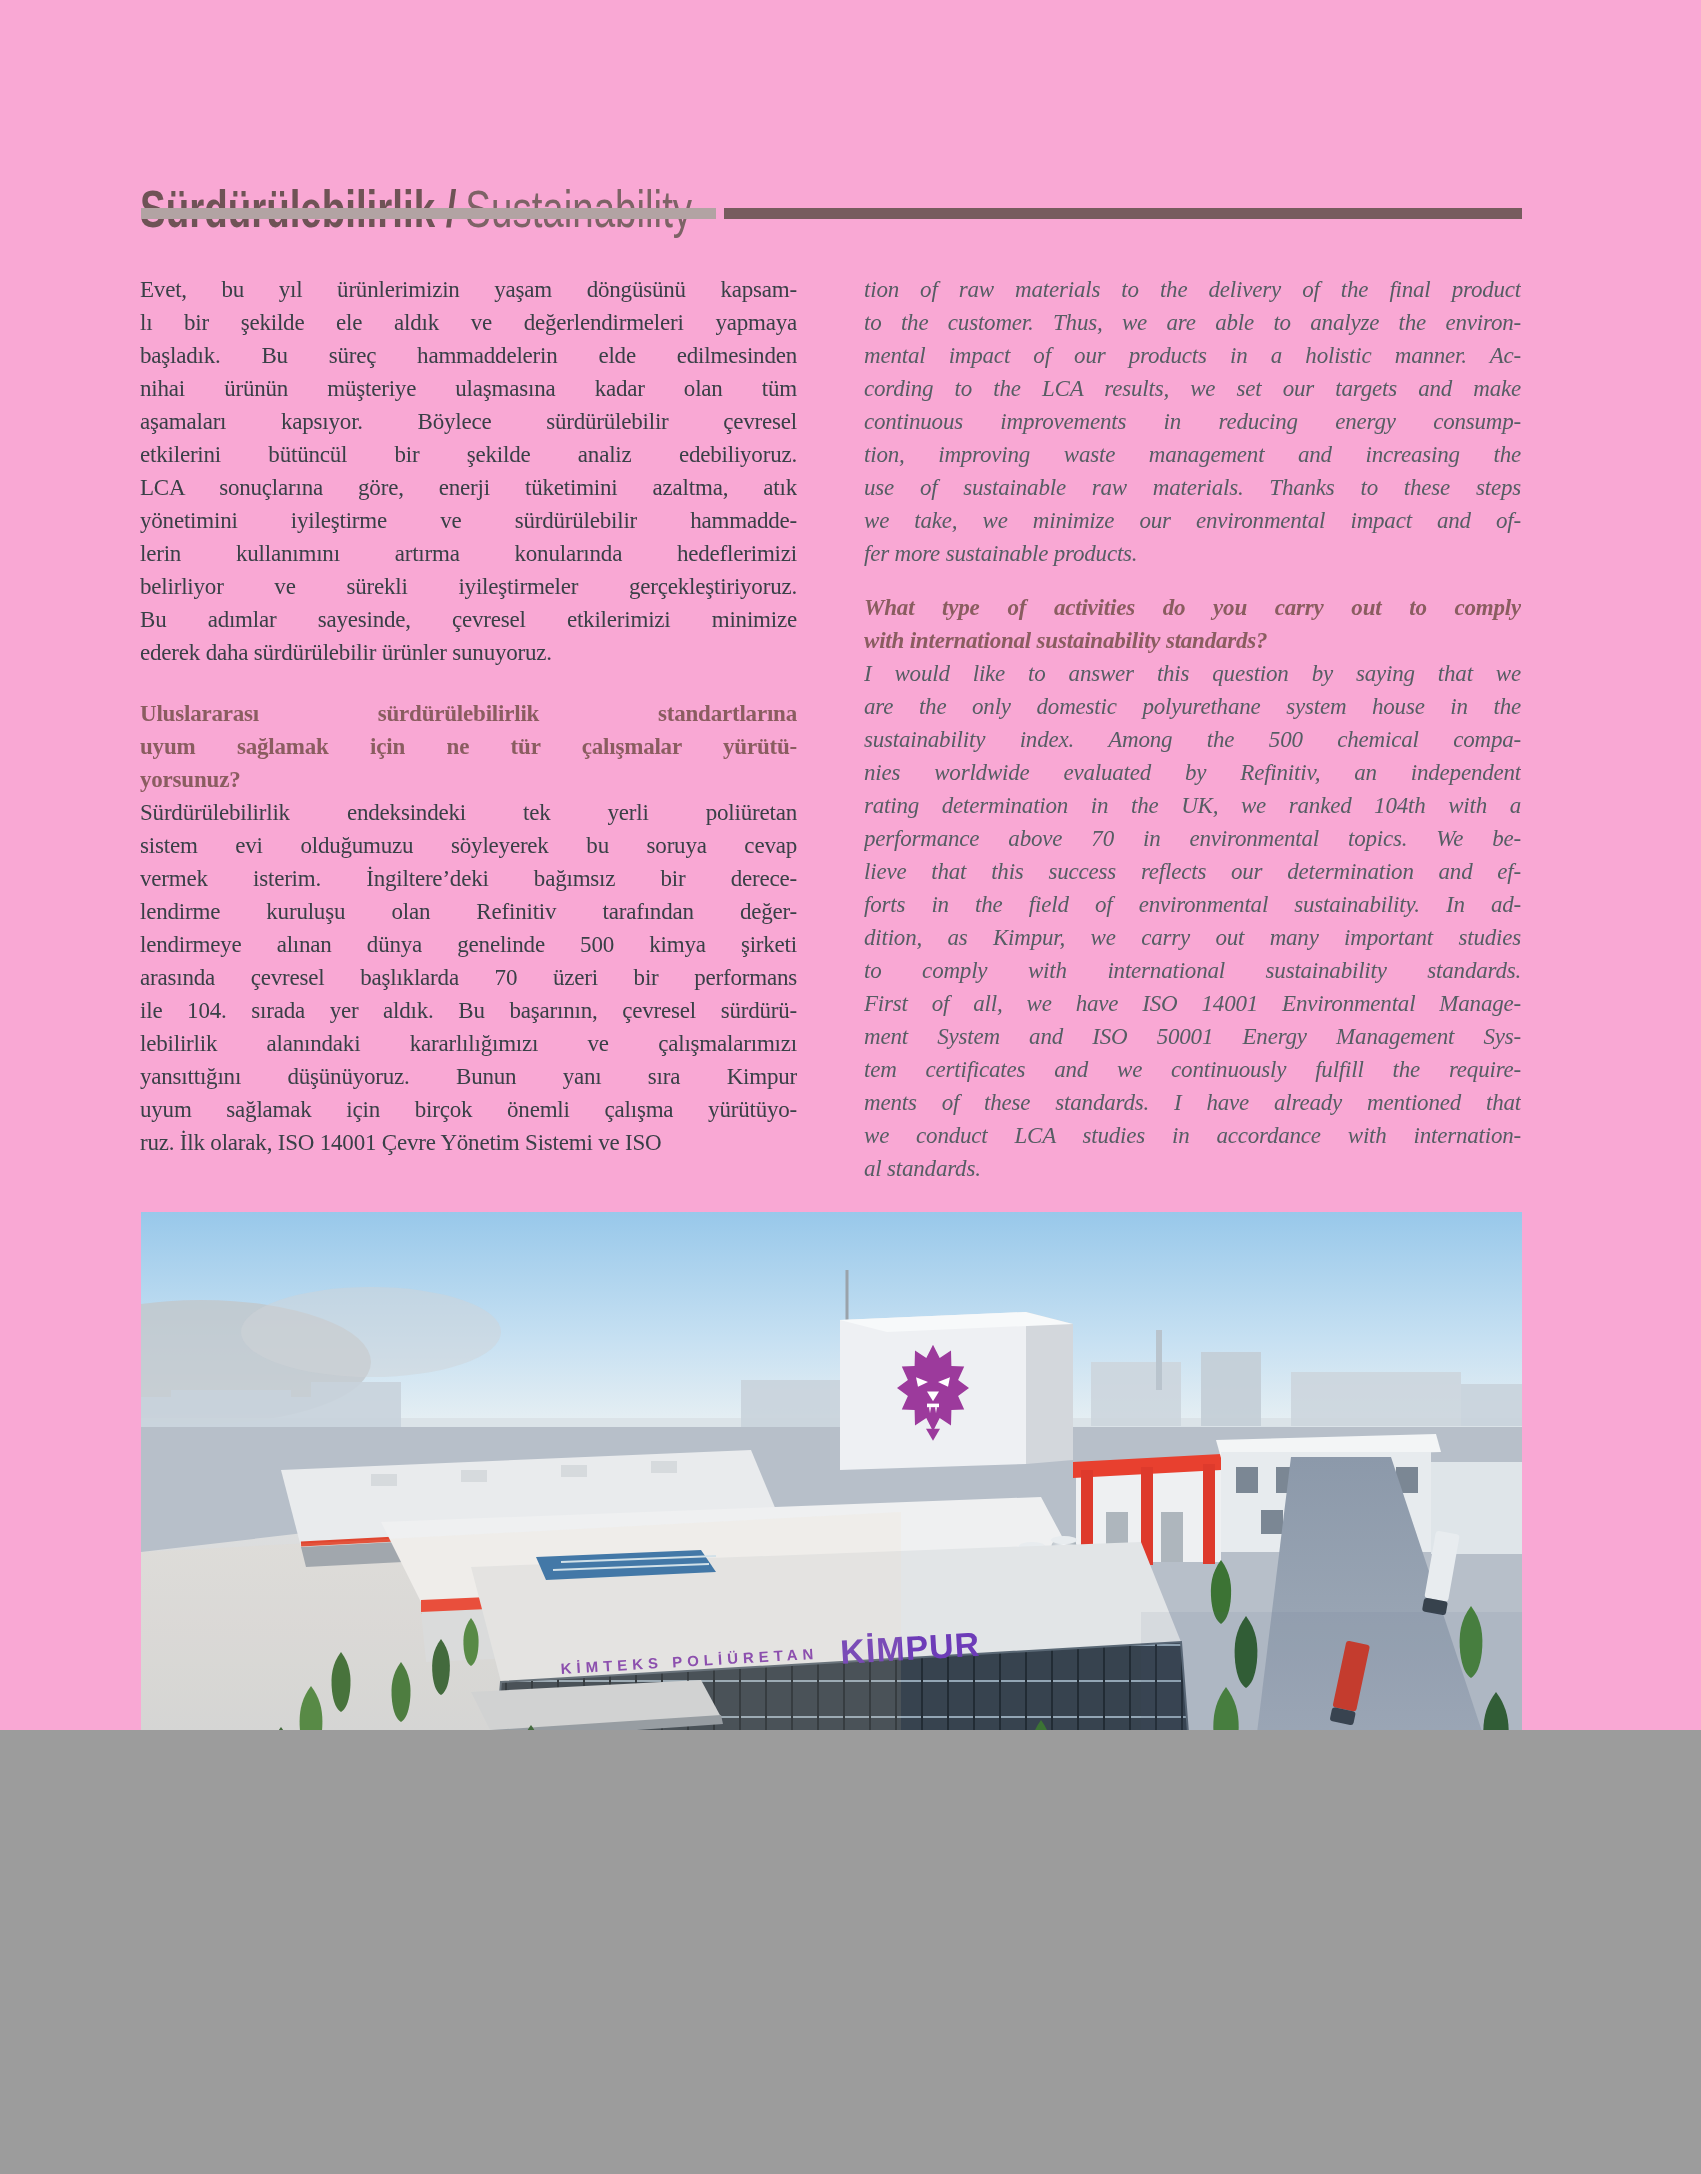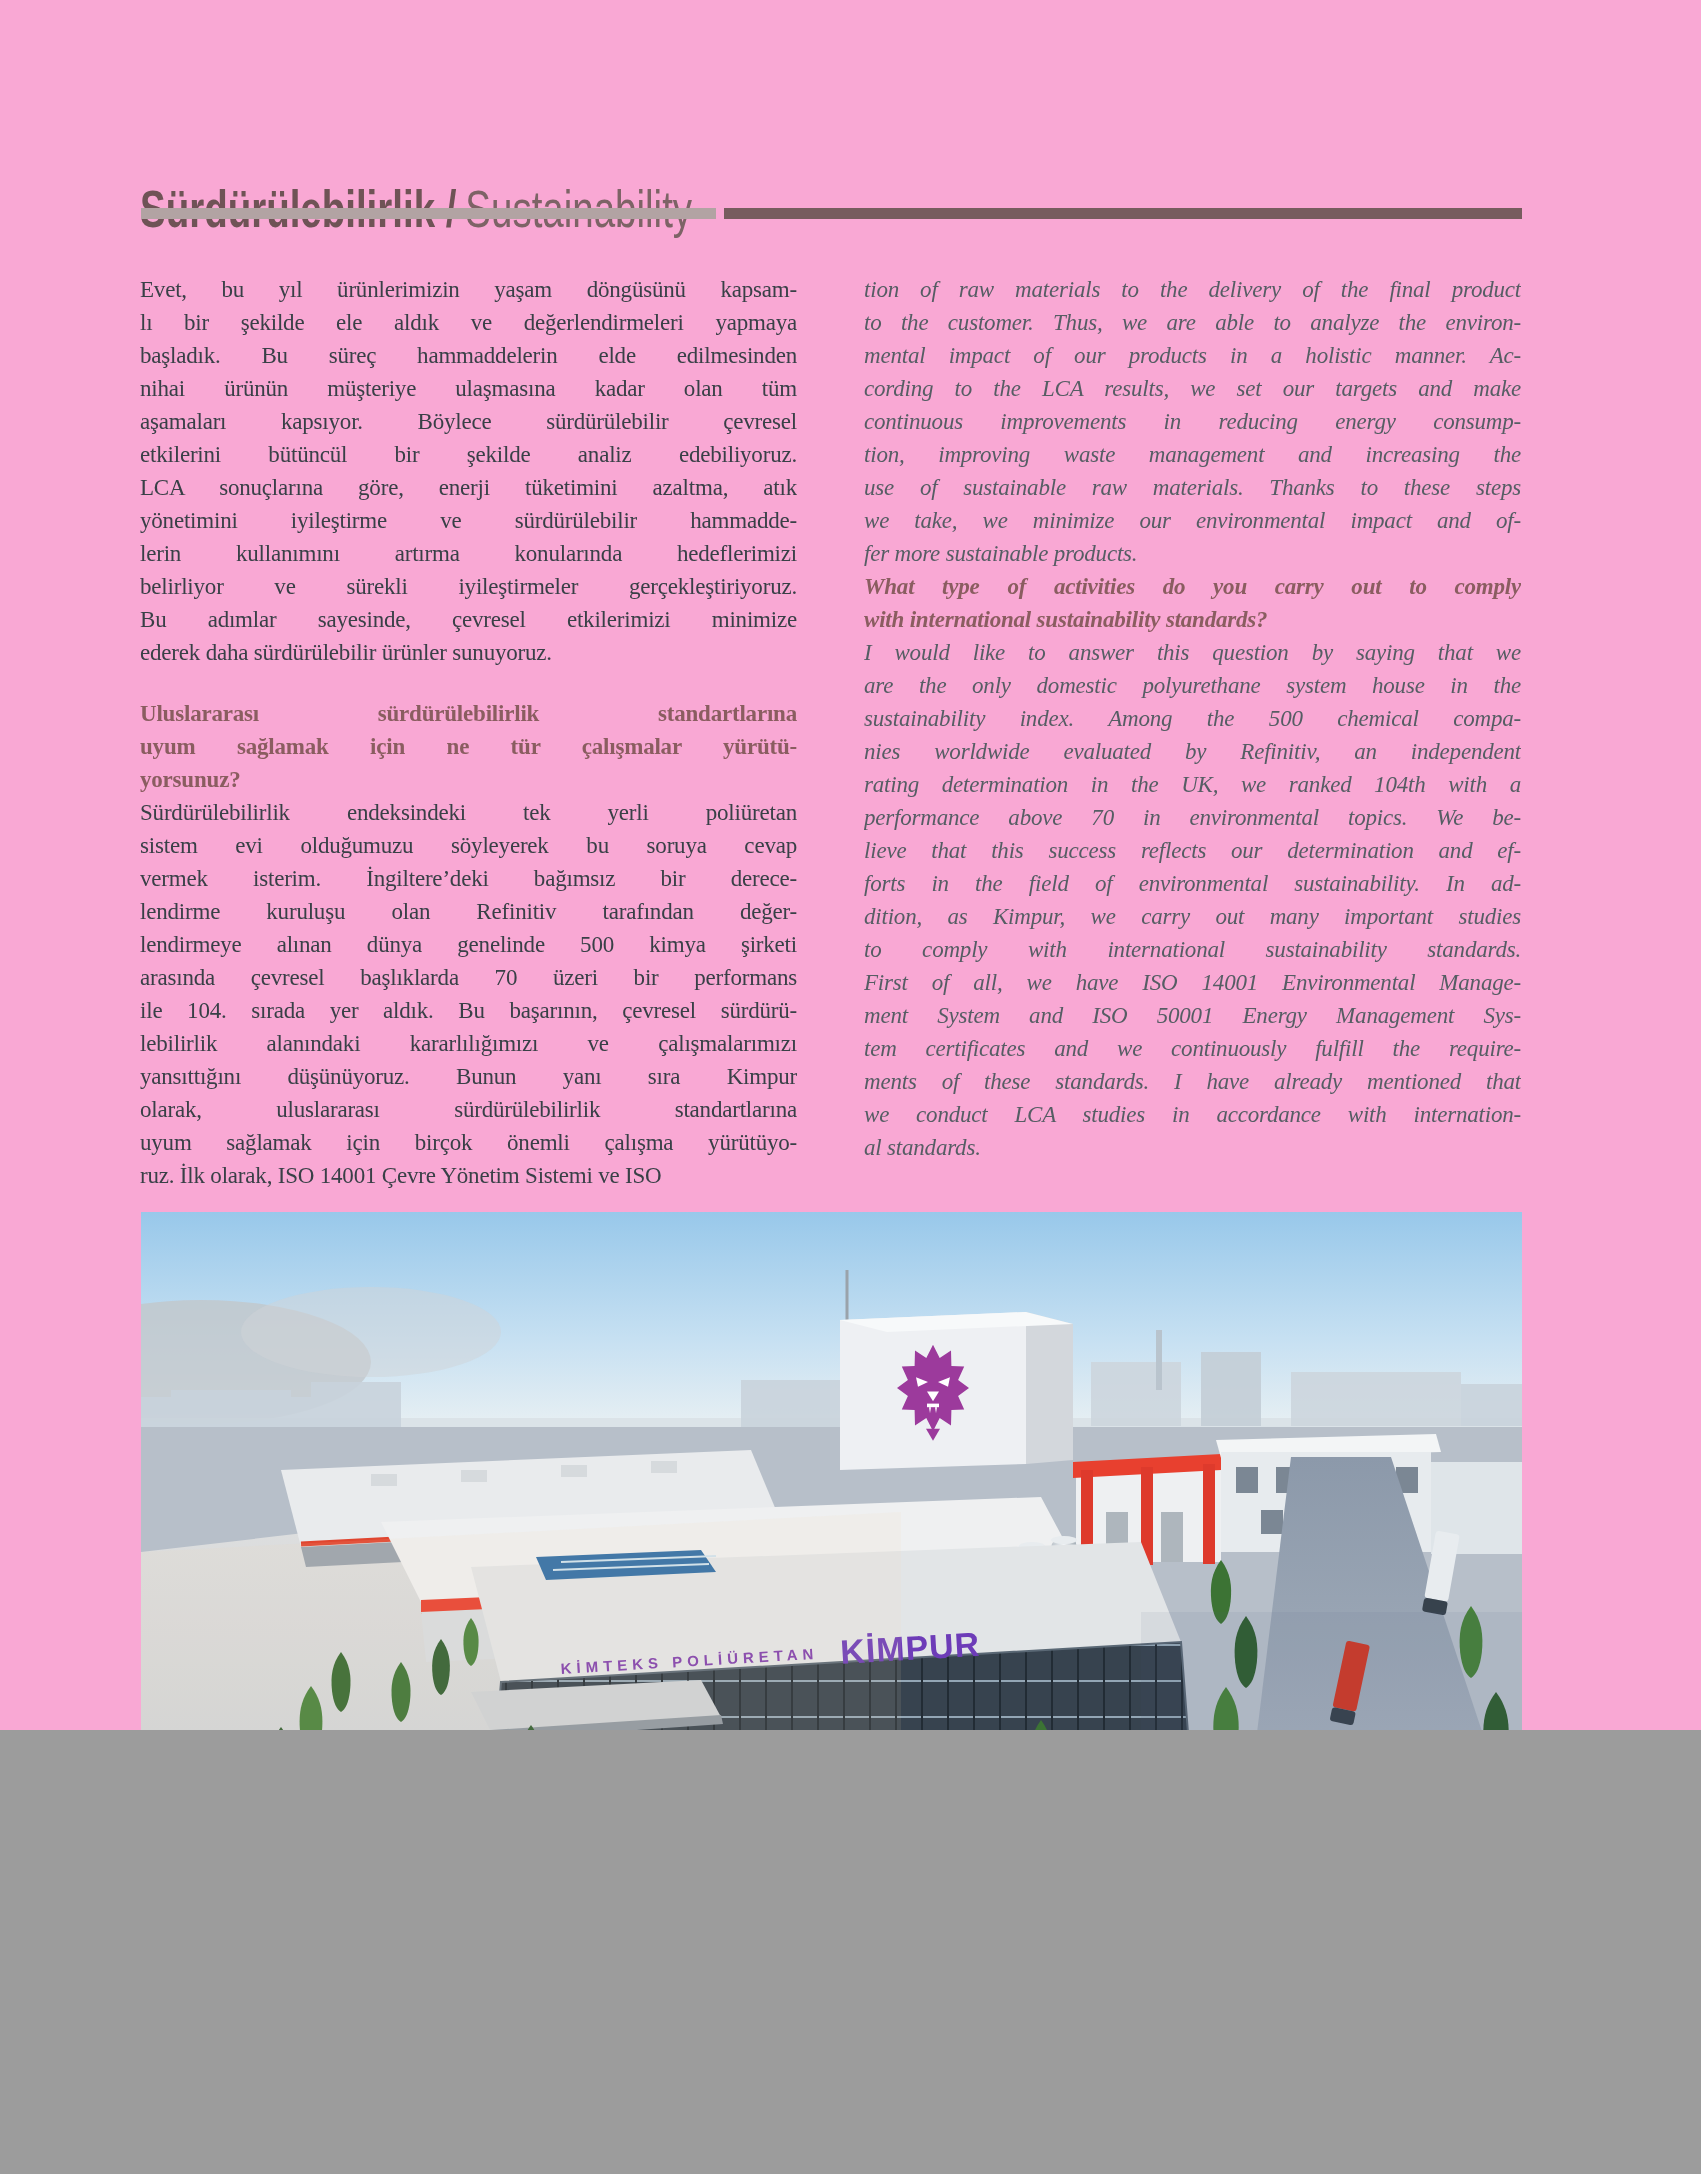--- a/index.html
+++ b/index.html
@@ -16,21 +16,21 @@
   
   .col{position:absolute;top:273px;width:657px;color:#394047;}
   .col-left{left:140px;}
   .col-right{left:864px;}
   .tline{height:33px;line-height:33px;font-size:23px;letter-spacing:-0.2px;
          text-align:justify;overflow:hidden;white-space:nowrap;}
   .jline{text-align-last:justify;white-space:normal;}
   .block.body-italic .tline{font-style:italic;color:#565d64;}
   .block.heading{margin-top:28px;}
   .block.heading .tline{font-weight:700;color:#8a5d60;}
-  .block.heading-italic{}
+  .block.heading-italic{margin-top:21px;}
   .block.heading-italic .tline{font-weight:700;font-style:italic;color:#8a5d60;}
   
   .photo{position:absolute;left:141px;top:1212px;width:1381px;height:813px;display:block;}
   
   .page-num{position:absolute;left:54px;top:2072px;font-family:"Liberation Sans",sans-serif;
             font-size:36px;color:#24272a;}
   .footer-rule{position:absolute;left:142px;top:2048px;width:2px;height:90px;background:#2f3236;}
   .footer-date{position:absolute;left:160px;top:2081px;white-space:nowrap;color:#1f2428;}
   .seg-sans{font-family:"Liberation Sans",sans-serif;font-weight:700;font-size:23px;}
   .seg-serif{font-family:"Liberation Serif",serif;font-weight:400;font-size:20px;color:#33383c;}
@@ -67,21 +67,20 @@
       <div class="block body">
         <div class="tline jline">Sürdürülebilirlik endeksindeki tek yerli poliüretan</div>
         <div class="tline jline">sistem evi olduğumuzu söyleyerek bu soruya cevap</div>
         <div class="tline jline">vermek isterim. İngiltere’deki bağımsız bir derece-</div>
         <div class="tline jline">lendirme kuruluşu olan Refinitiv tarafından değer-</div>
         <div class="tline jline">lendirmeye alınan dünya genelinde 500 kimya şirketi</div>
         <div class="tline jline">arasında çevresel başlıklarda 70 üzeri bir performans</div>
         <div class="tline jline">ile 104. sırada yer aldık. Bu başarının, çevresel sürdürü-</div>
         <div class="tline jline">lebilirlik alanındaki kararlılığımızı ve çalışmalarımızı</div>
         <div class="tline jline">yansıttığını düşünüyoruz.  Bunun yanı sıra Kimpur</div>
-        <div class="tline jline">olarak, uluslararası sürdürülebilirlik standartlarına</div>
         <div class="tline jline">uyum sağlamak için birçok önemli çalışma yürütüyo-</div>
         <div class="tline">ruz. İlk olarak, ISO 14001 Çevre Yönetim Sistemi ve ISO</div>
       </div>
     </div>
   <div class="col col-right" id="col-right">
       <div class="block body-italic">
         <div class="tline jline">tion of raw materials to the delivery of the final product</div>
         <div class="tline jline">to the customer. Thus, we are able to analyze the environ-</div>
         <div class="tline jline">mental impact of our products in a holistic manner. Ac-</div>
         <div class="tline jline">cording to the LCA results, we set our targets and make</div>

